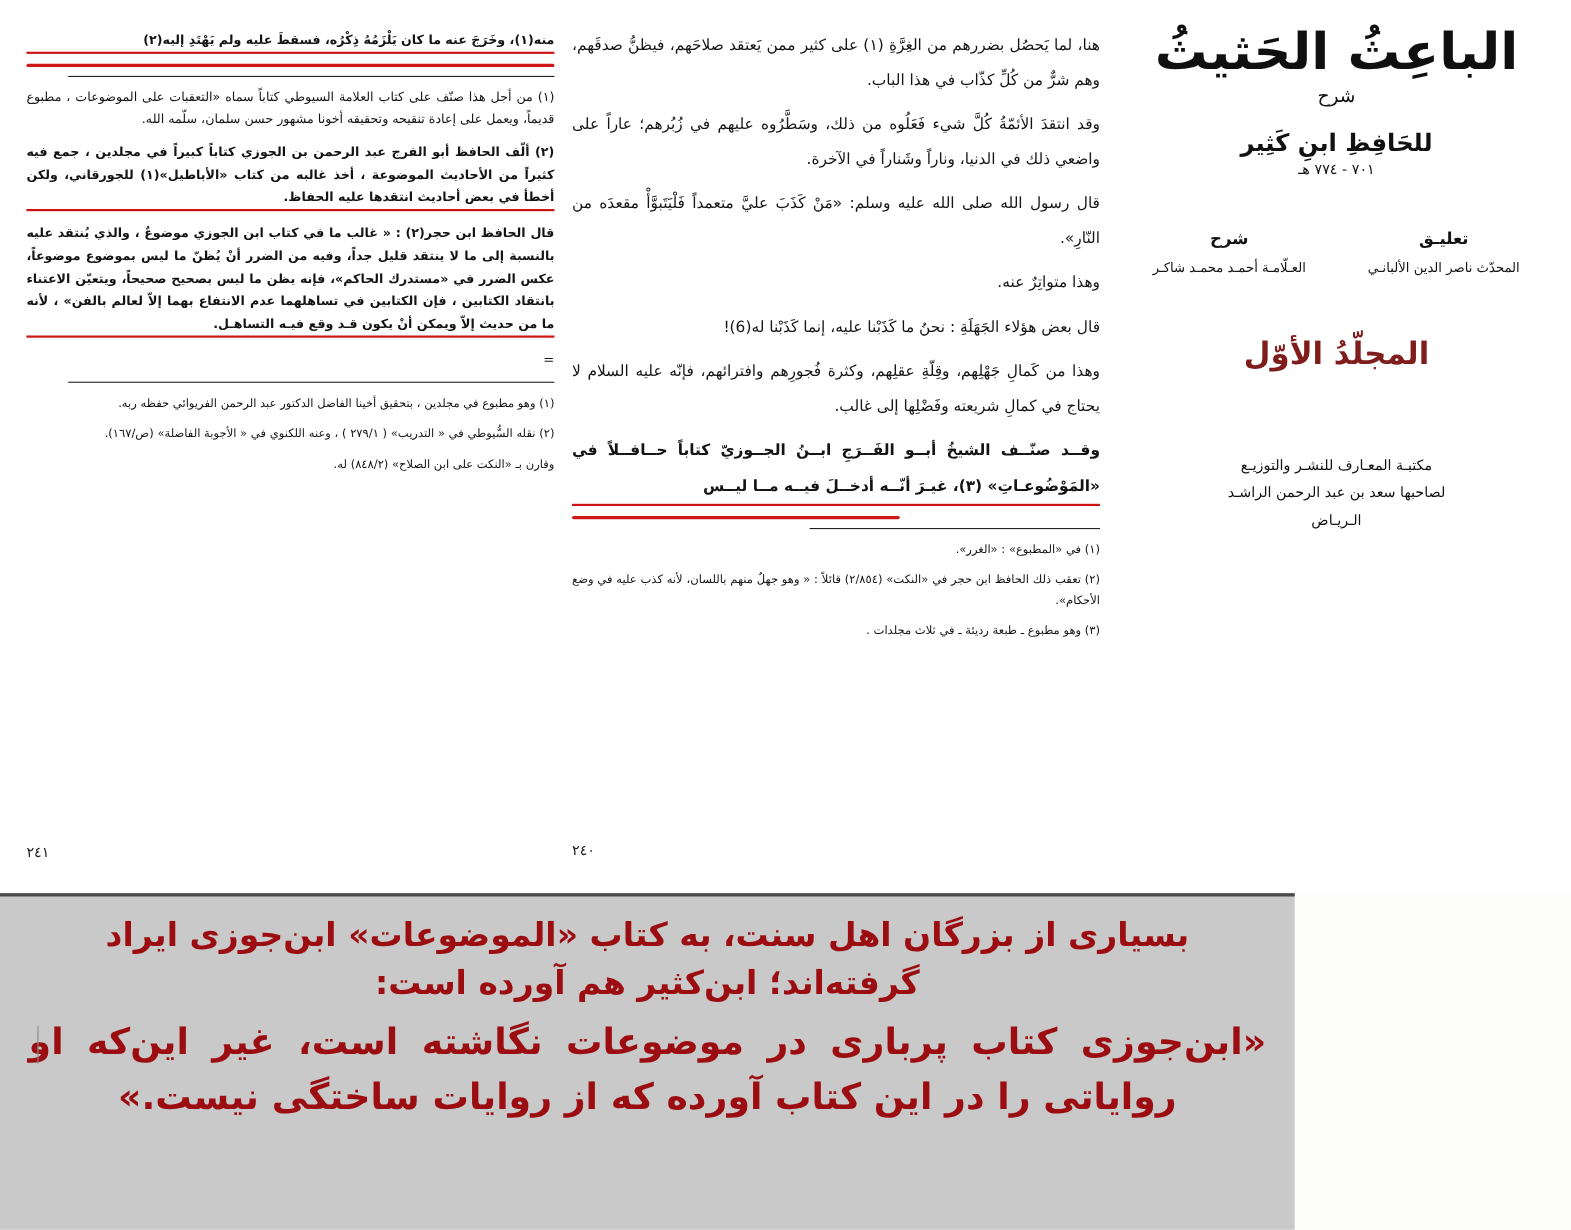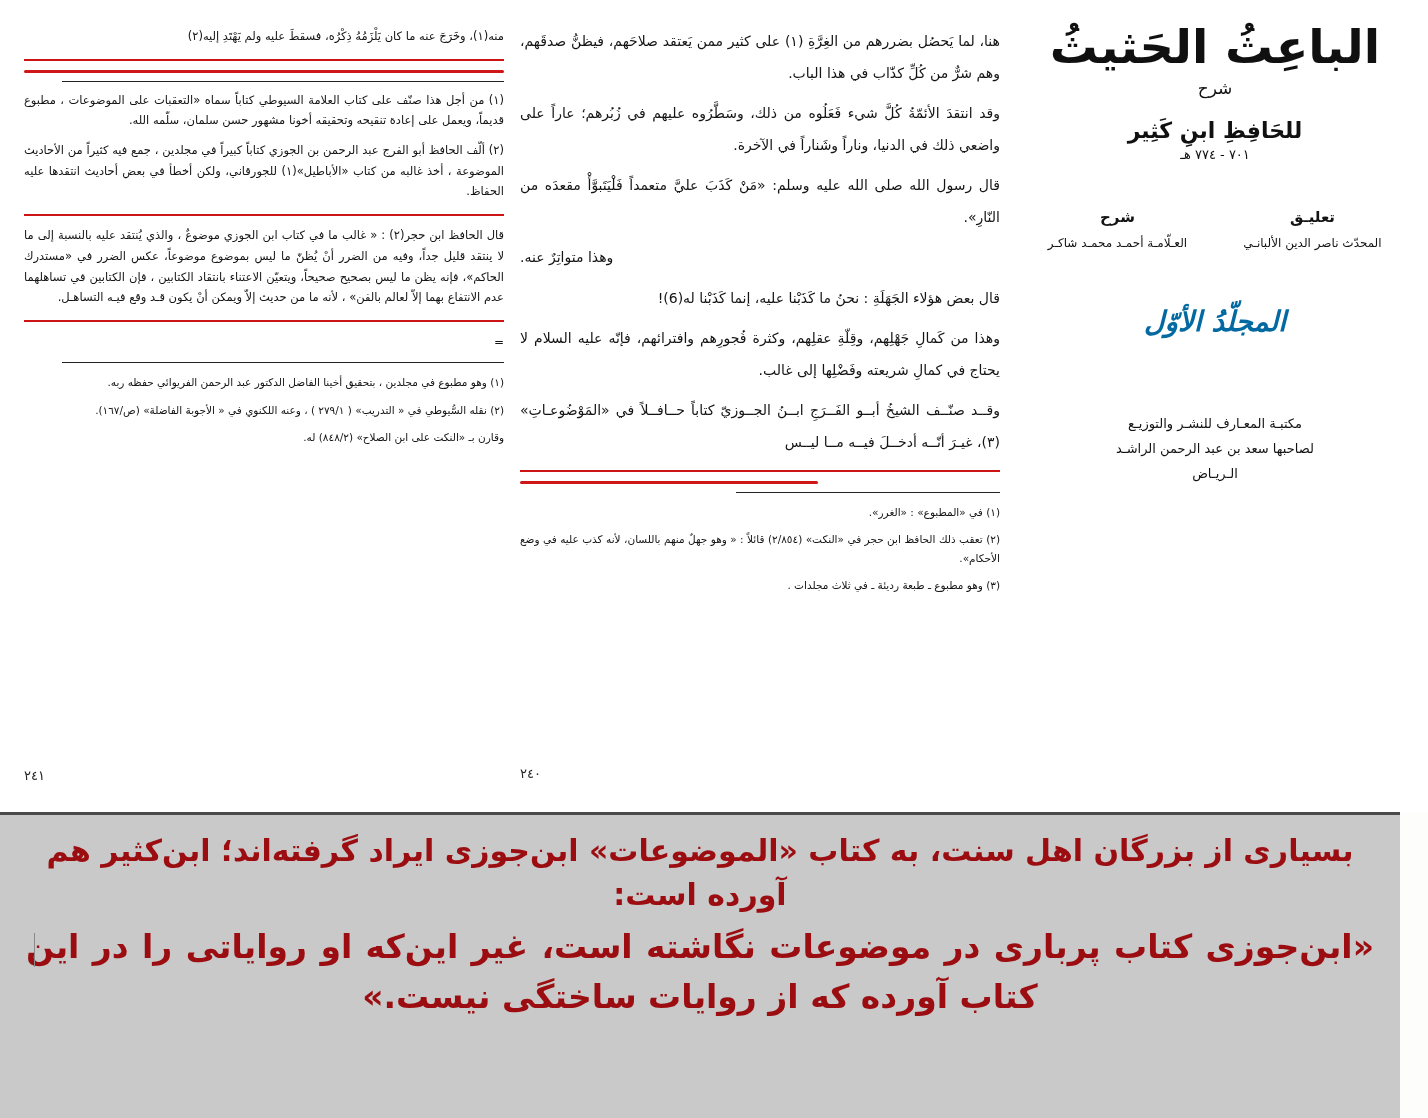--- a/index.html
+++ b/index.html
@@ -44,21 +44,22 @@
     text-align:center;
   }
   .para{margin:0 0 9px 0;}
   .para.small{font-size:11.5px;line-height:1.8;}
   .para.tiny{font-size:10.5px;line-height:1.75;}
   .u{ 
     background-image:linear-gradient(to right,#cc1414,#cc1414);
     background-repeat:no-repeat;
     background-size:100% 2px;
     background-position:0 100%;
-    padding-bottom:14px;
+    padding-bottom:2px;
+    font-weight:bold;
   }
   .rule{
     height:0;border:0;border-top:1px solid #222;
     margin:8px 0 8px 0;width:92%;
   }
   .rule.short{width:55%;}
   .redline{
     height:3px;background:#cf1717;border-radius:2px;margin:3px 0 8px 0;
   }
   .footnotes{
@@ -80,28 +81,28 @@
   .cover-author{font-size:22px;font-weight:bold;margin:20px 0 0 0;color:#111;}
   .cover-dates{font-size:13px;margin:4px 0 0 0;color:#111;}
   .cover-roles{
     display:flex;justify-content:space-between;align-items:flex-start;
     margin:46px 10px 0 10px;direction:rtl;
   }
   .role{flex:1;}
   .role-label{font-size:15px;font-weight:bold;margin-bottom:8px;}
   .role-name{font-size:12px;line-height:1.6;}
   .cover-vol{
-    font-size:28px;font-weight:bold;margin:52px 0 0 0;color:#0369a1;font-style:italic;
+    font-size:28px;font-weight:bold;margin:52px 0 0 0;color:#7f1d1d;
   }
   .cover-pub{
     font-size:13px;line-height:1.9;margin:74px 0 0 0;color:#111;text-align:center;
   }
   
   .caption{
-    position:absolute;left:0;top:812px;width:1400px;height:306px;
+    position:absolute;left:0;top:812px;width:1177px;height:306px;
     background:#c9c9c9;
     border-top:3px solid #4a4a4a;
     box-sizing:border-box;
     padding:14px 26px 10px 26px;
     direction:rtl;text-align:center;
   }
   .caption .line{
     color:#9b0d10;
     font-weight:bold;
     font-family:"DejaVu Sans","Liberation Sans",sans-serif;
@@ -133,21 +134,21 @@
         <p class="para tiny">(٢) نقله السُّيوطي في « التدريب» ( ٢٧٩/١ ) ، وعنه اللكنوي في « الأجوبة الفاضلة» (ص/١٦٧).</p>
         <p class="para tiny">وقارن بـ «النكت على ابن الصلاح» (٨٤٨/٢) له.</p>
       </div>
       <div class="pagenum">٢٤١</div>
     </div>
 
     <div class="col col-mid">
       <p class="para">هنا، لما يَحصُل بضررهم من الغِرَّةِ (١) على كثير ممن يَعتقد صلاحَهم، فيظنُّ صدقَهم، وهم شرٌّ من كُلِّ كذّاب في هذا الباب.</p>
       <p class="para">وقد انتقدَ الأئمّةُ كُلَّ شيء فَعَلُوه من ذلك، وسَطَّرُوه عليهم في زُبُرهم؛ عاراً على واضعي ذلك في الدنيا، وناراً وشَناراً في الآخرة.</p>
       <p class="para">قال رسول الله صلى الله عليه وسلم: «مَنْ كَذَبَ عليَّ متعمداً فَلْيَتَبوَّأْ مقعدَه من النّارِ».</p>
-      <p class="para" style="text-align:left">وهذا متواتِرٌ عنه.</p>
+      <p class="para" style="text-align:right">وهذا متواتِرٌ عنه.</p>
       <p class="para">قال بعض هؤلاء الجَهَلَةِ : نحنُ ما كَذَبْنا عليه، إنما كَذَبْنا له(6)!</p>
       <p class="para">وهذا من كَمالِ جَهْلِهم، وقِلّةِ عقلِهم، وكثرة فُجورِهم وافترائهم، فإنّه عليه السلام لا يحتاج في كمالِ شريعته وفَضْلِها إلى غالب.</p>
       <p class="para u" style="letter-spacing:1px;">وقــد صنّــف الشيخُ أبــو الفَــرَجِ ابــنُ الجــوزيّ كتاباً حــافــلاً في «المَوْضُوعـاتِ» (٣)، غيـرَ أنّــه أدخــلَ فيــه مــا ليــس</p>
       <div class="redline" style="width:62%;margin-right:auto;margin-left:0;"></div>
       <hr class="rule short">
       <div class="footnotes">
         <p class="para tiny">(١) في «المطبوع» : «الغرر».</p>
         <p class="para tiny">(٢) تعقب ذلك الحافظ ابن حجر في «النكت» (٢/٨٥٤) قائلاً : « وهو جهلٌ منهم باللسان، لأنه كذب عليه في وضع الأحكام».</p>
         <p class="para tiny">(٣) وهو مطبوع ـ طبعة رديئة ـ في ثلاث مجلدات .</p>
       </div>

